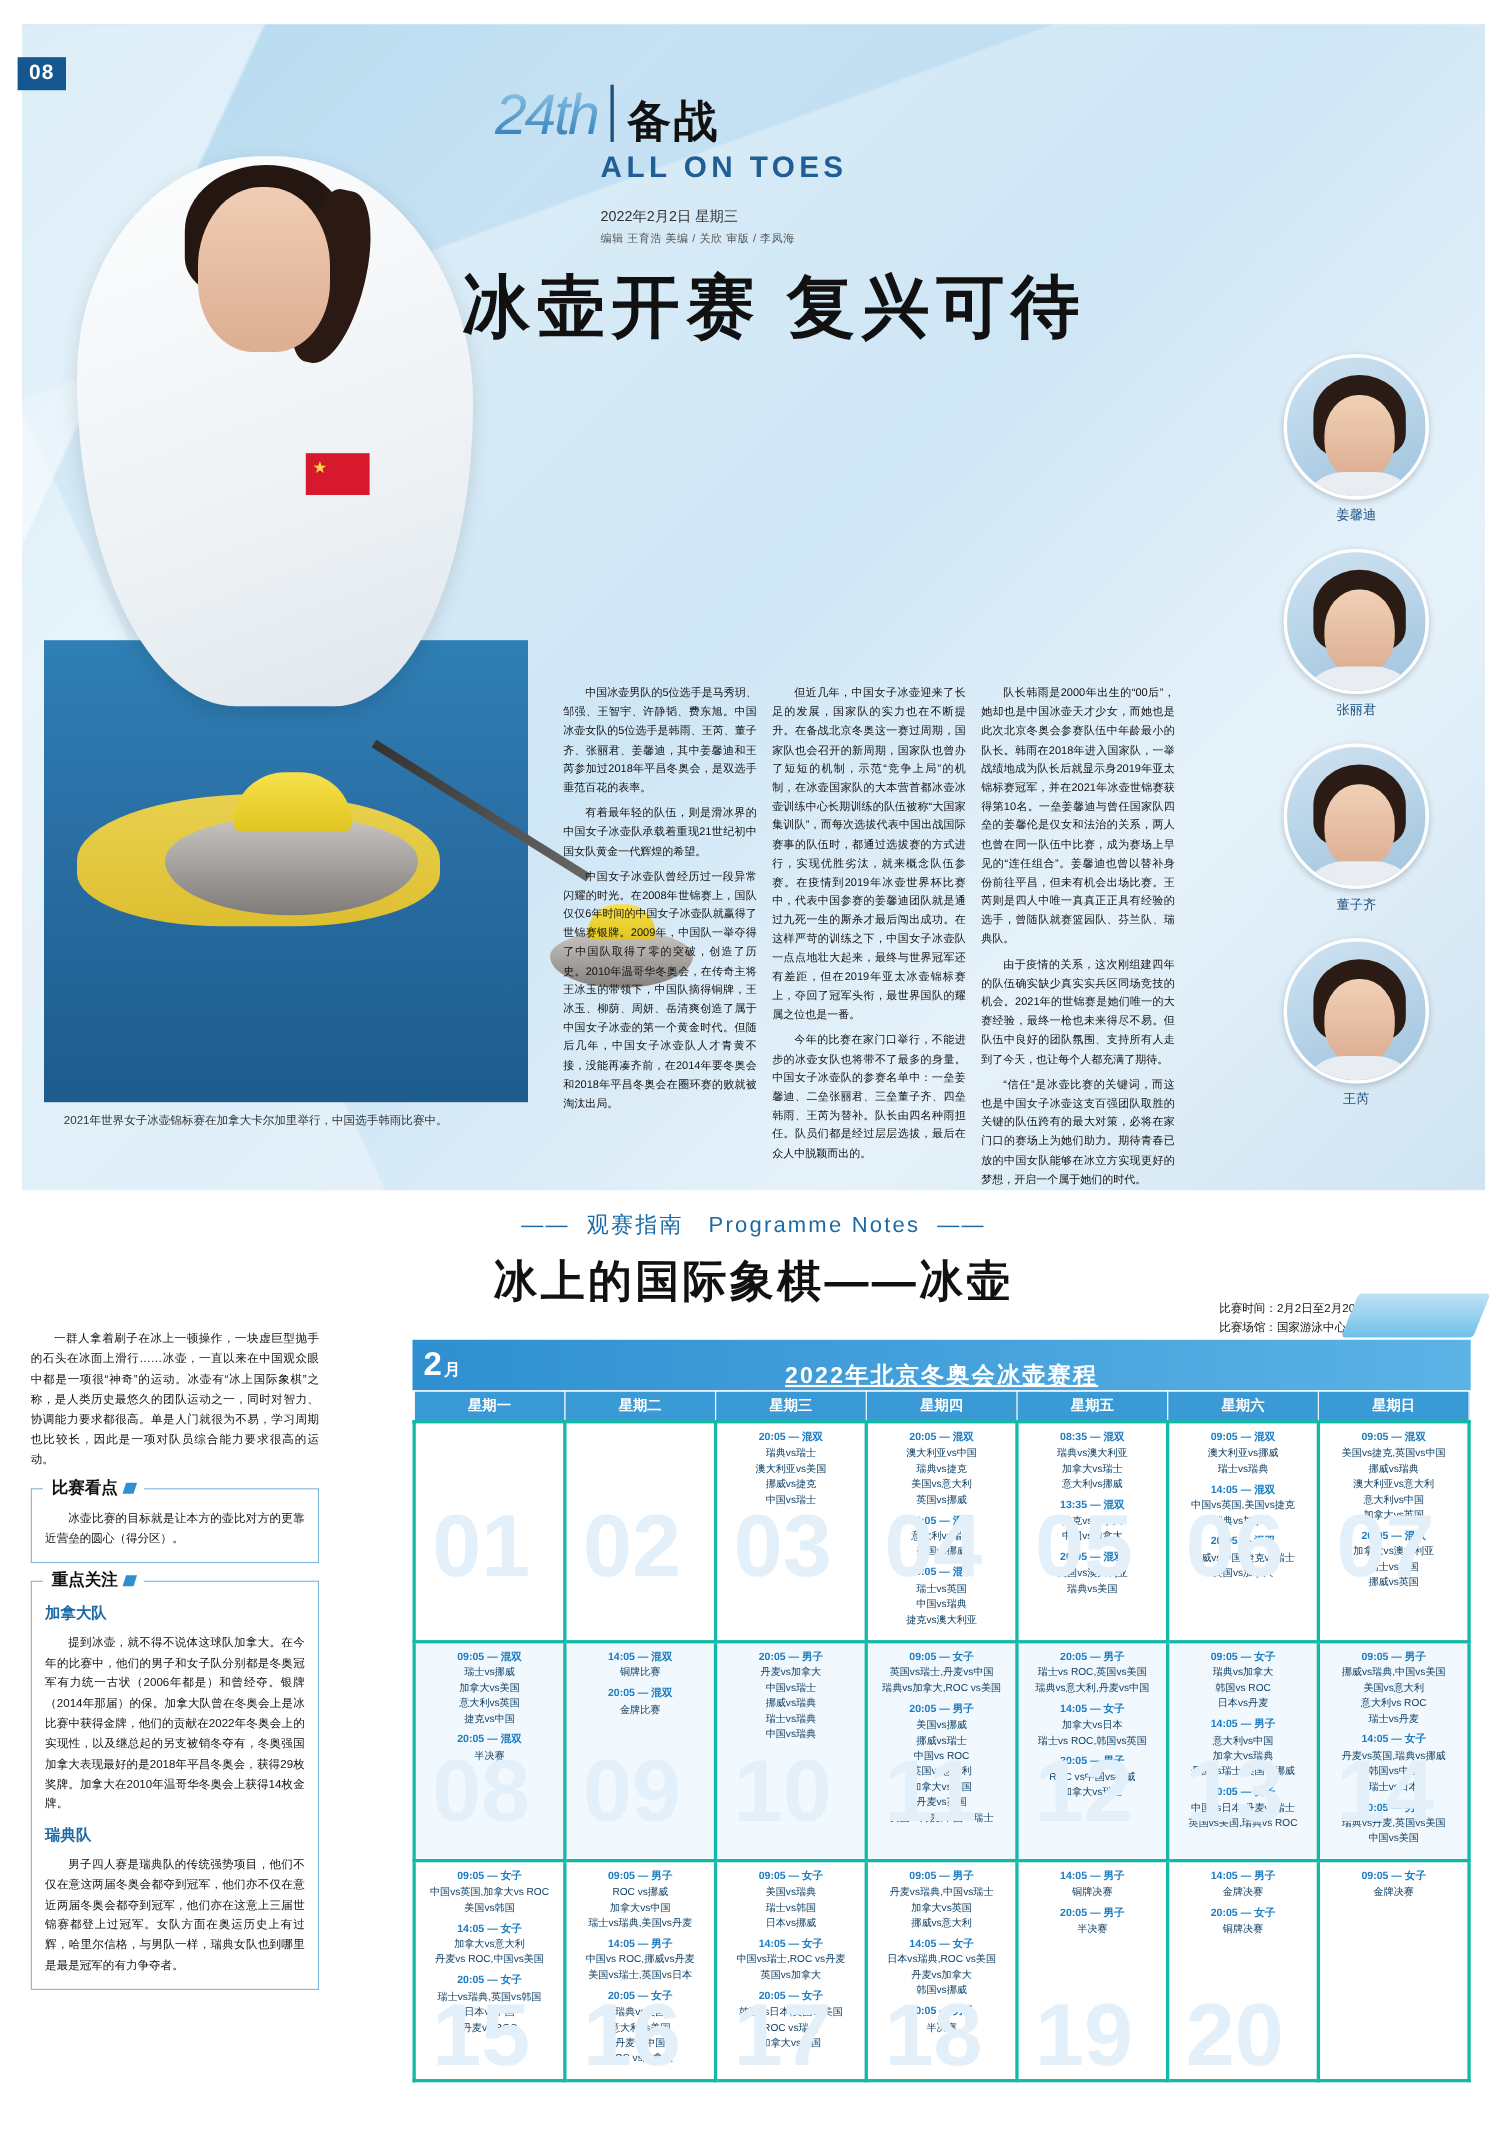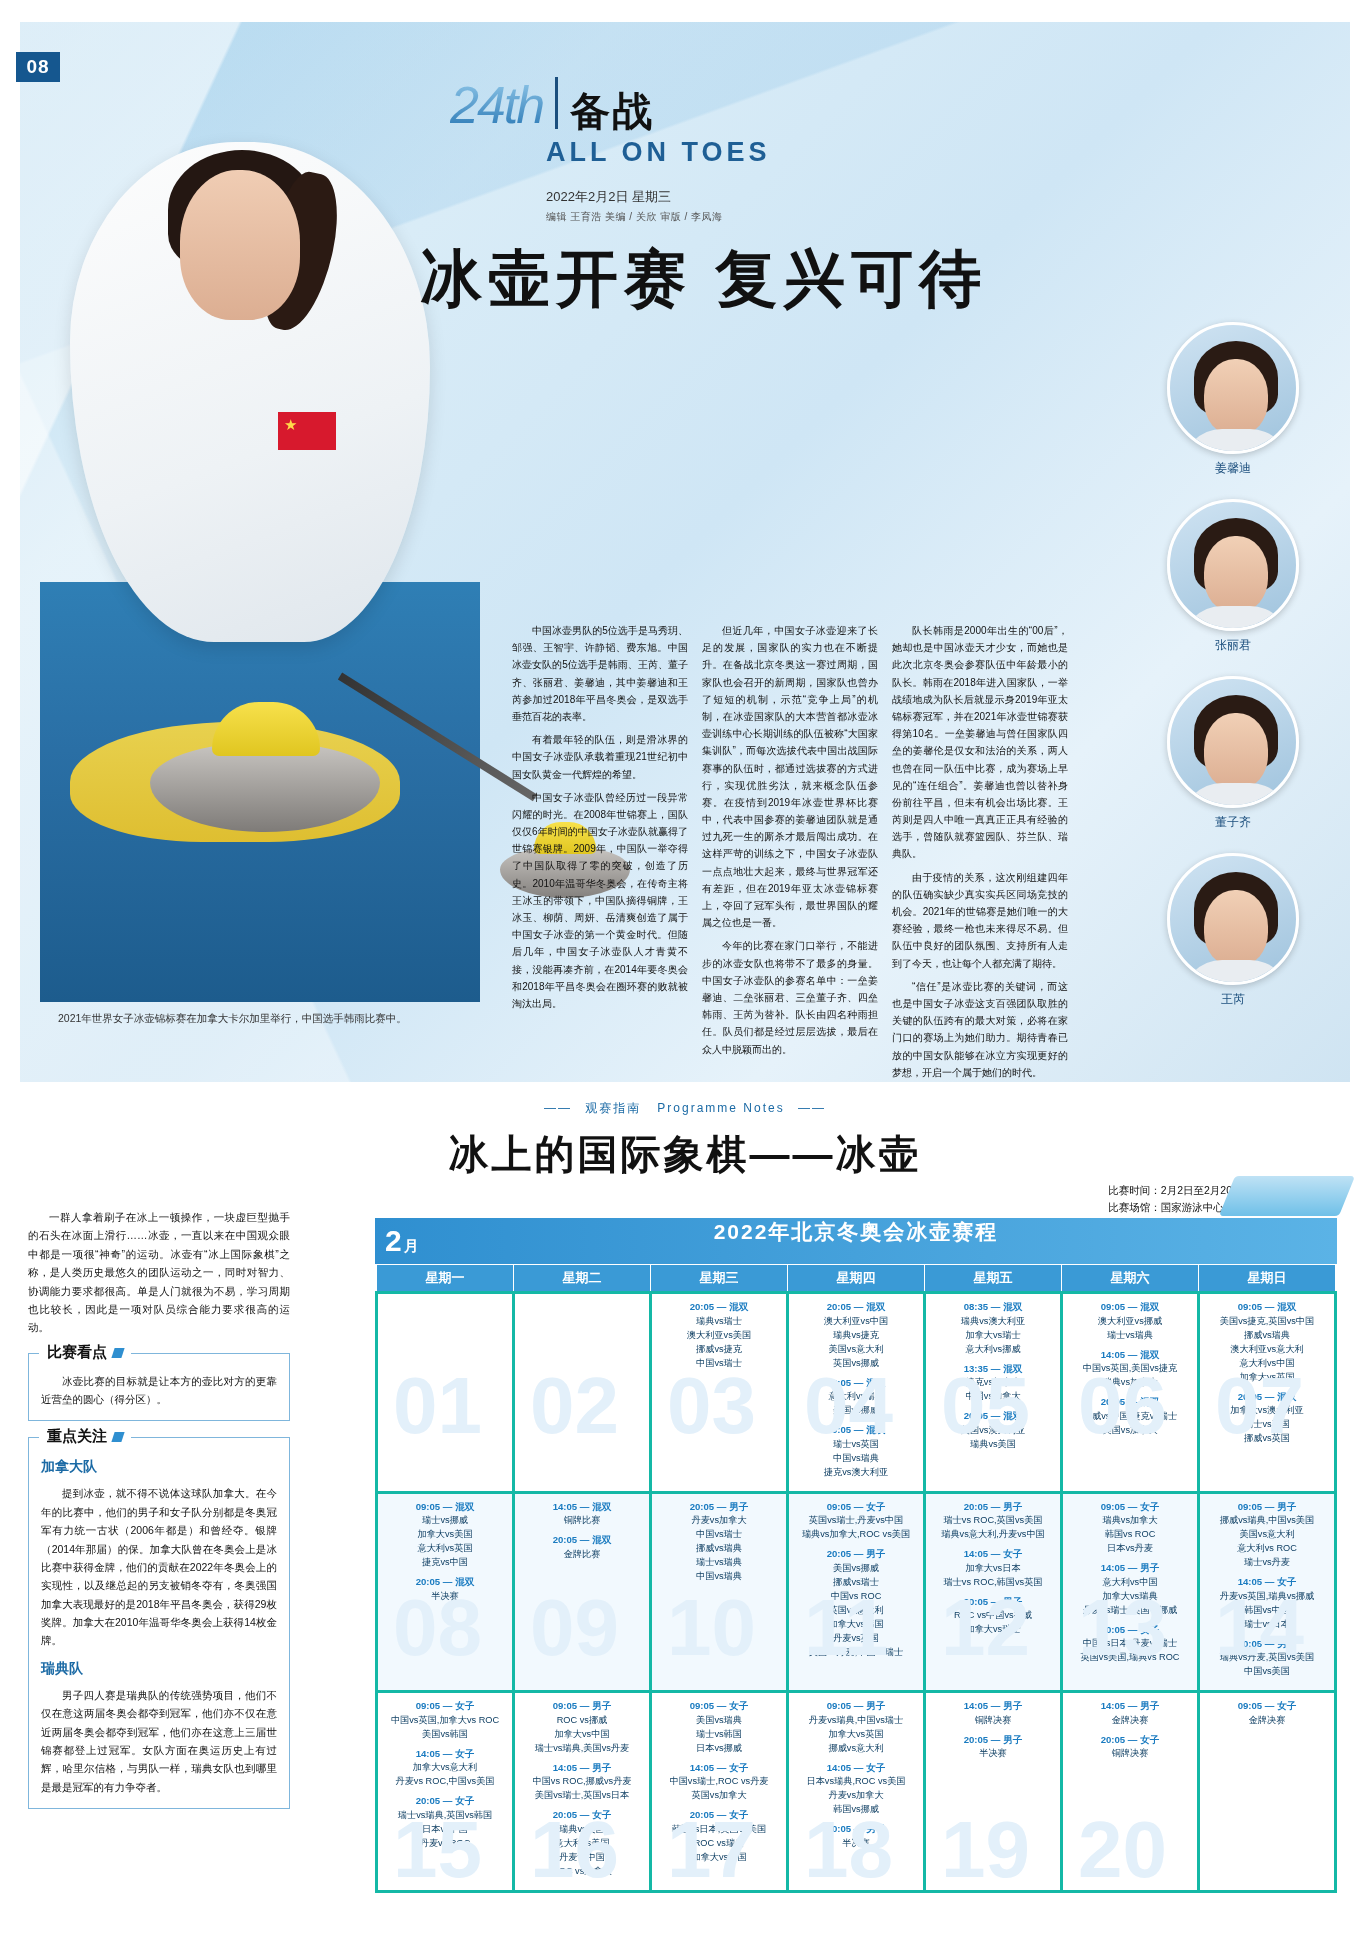--- a/index.html
+++ b/index.html
@@ -152,21 +152,21 @@
   .pt-circle .shoulders{
     position:absolute; left:12px; top:104px; width:108px; height:40px;
     background:#e9edf1; border-radius:40px 40px 0 0;
   }
   .pt-name { font-size:12px; color:#1c4f7d; margin-top:6px; }
 
   
   .prog-head {
     position:absolute; left:0; top:1100px; width:1370px; text-align:center;
   }
-  .prog-sub { font-size:12px; color:#1b6aa5; letter-spacing:2px; }
+  .prog-sub { font-size:20px; color:#1b6aa5; letter-spacing:2px; }
   .prog-sub .dash { color:#1b6aa5; margin:0 8px; }
   .prog-title {
     font-size:40px; font-weight:bold; color:#111; letter-spacing:3px; margin-top:10px;
   }
 
   
   .leftcol { position:absolute; left:28px; top:1208px; width:262px; }
   .lc-intro { font-size:10.5px; line-height:1.75; color:#111; text-align:justify; text-indent:2em;}
   .lc-box { border:1px solid #7fb6dc; margin-top:16px; padding:10px 12px 12px 12px; position:relative;}
   .lc-box-title {
@@ -182,22 +182,22 @@
 
   
   .sched { position:absolute; left:375px; top:1218px; width:962px; }
   .sched-info { position:absolute; right:0; top:-36px; font-size:10.5px; color:#111; line-height:1.6; text-align:left;}
   .sched-month {
     position:absolute; left:10px; top:6px; color:#fff; font-size:30px; font-weight:bold; z-index:3;
   }
   .sched-month small{ font-size:15px; }
   .sched-banner {
     height:46px; background:linear-gradient(90deg,#2f8fd0,#5bb3e6);
-    color:#fff; display:flex; align-items:flex-start; justify-content:center;
-    font-size:21px; font-weight:bold; letter-spacing:2px; position:relative;
+    color:#fff; display:flex; align-items:flex-end; justify-content:center;
+    font-size:21px; font-weight:bold; letter-spacing:2px; position:relative;text-decoration:underline;
   }
   .sched-ice {
     position:absolute; right:-10px; top:-42px; width:120px; height:40px;
     background:linear-gradient(180deg,#bfe2f5,#6fc0e8); border-radius:4px;
     transform:skewX(-22deg);
   }
   table.cal { width:100%; border-collapse:collapse; table-layout:fixed; }
   table.cal th {
     background:#3a9ad6; color:#fff; font-size:13px; font-weight:bold;
     height:28px; border:1px solid #ffffff;

